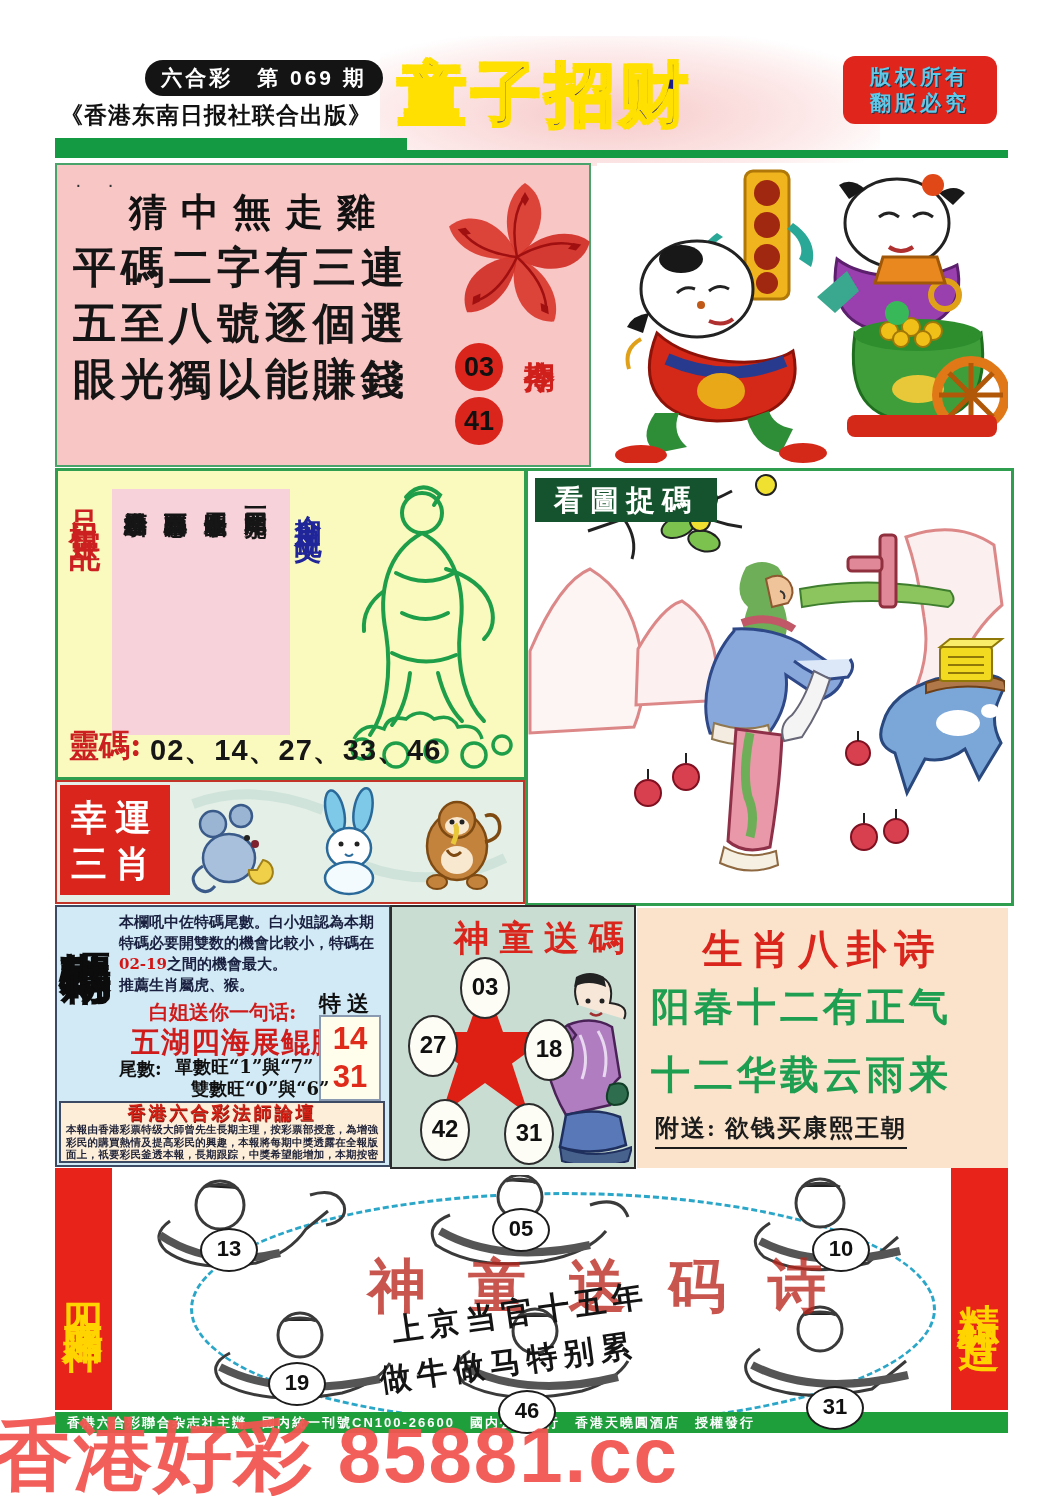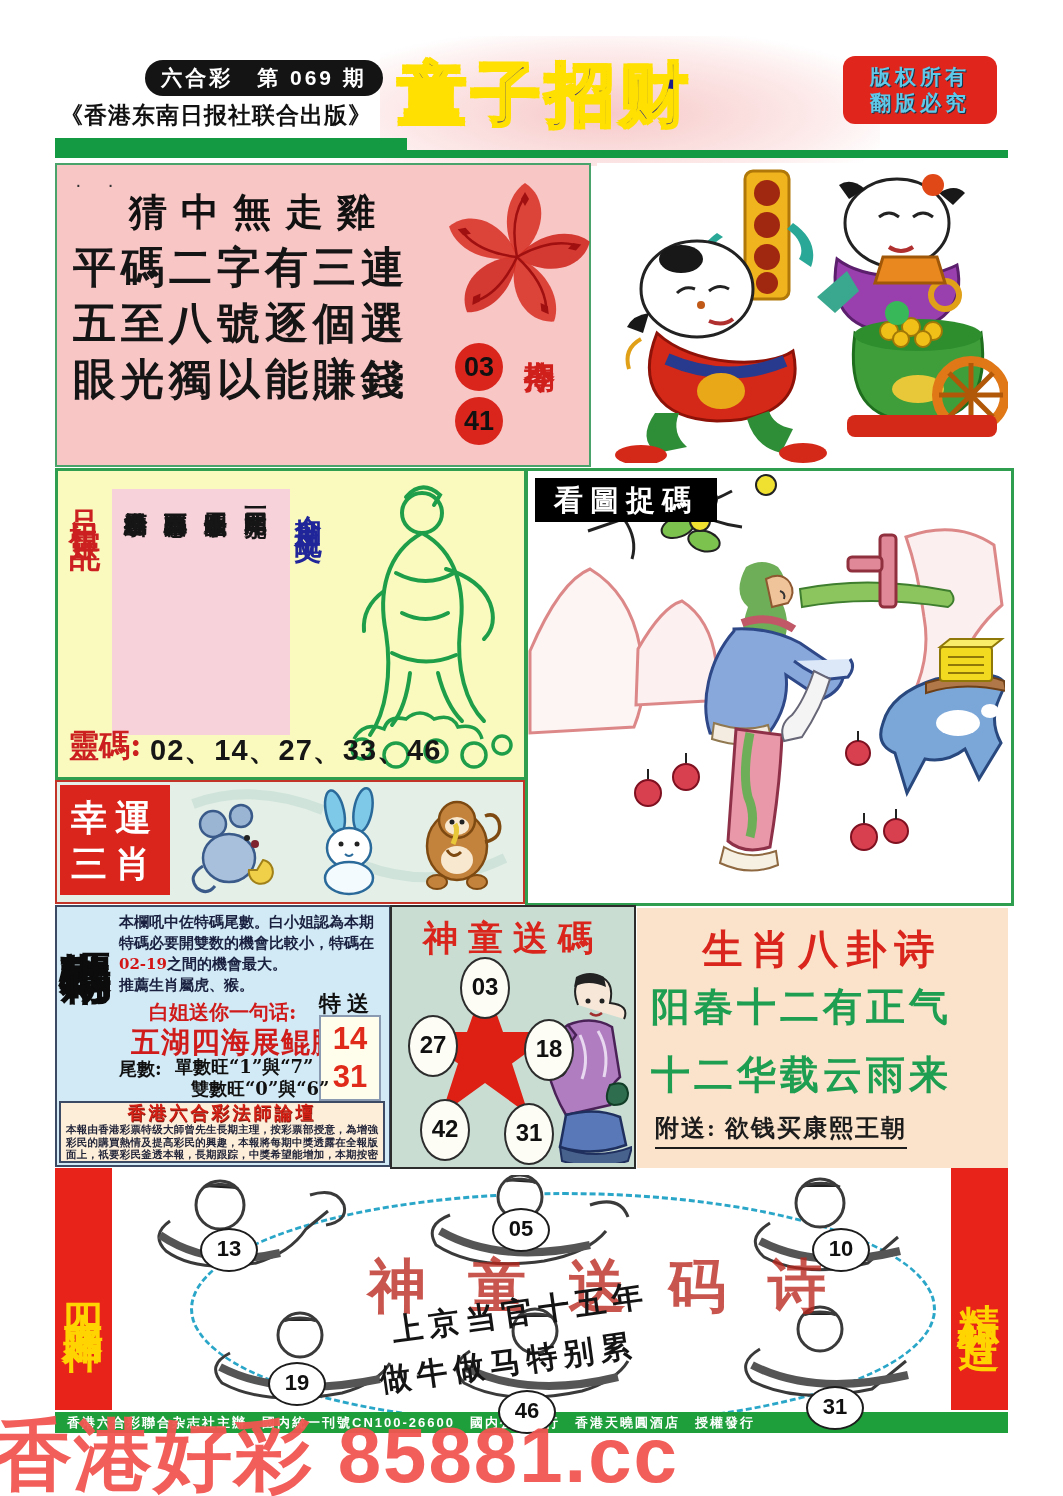--- a/index.html
+++ b/index.html
@@ -43,21 +43,21 @@
     font-family:"DejaVu Serif",serif;letter-spacing:10px;}
   .luzu-pink{left:54px;top:18px;width:170px;height:234px;background:#f7d2da;padding:6px 4px;}
   .luzu-cols{writing-mode:vertical-rl;text-orientation:upright;height:222px;
     font-size:23px;font-weight:bold;color:#161616;line-height:40px;}
   .luzu-intro{left:232px;top:22px;height:236px;font-size:27px;font-weight:bold;color:#20269a;letter-spacing:4px;}
   .lingma-label{left:10px;top:254px;font-size:31px;font-weight:bold;color:#cc2020;font-family:"DejaVu Serif",serif;text-align:center;}
   .lingma-codes{left:92px;top:260px;font-size:29px;font-weight:bold;color:#161616;letter-spacing:1px;}
 
   
   .puzzle-box{left:525px;top:468px;width:483px;height:432px;background:#fff;border:3px solid #2f9e4f;}
-  .puzzle-badge{left:7px;top:7px;width:182px;height:44px;background:#000000;color:#fff;
+  .puzzle-badge{left:7px;top:7px;width:182px;height:44px;background:#14532d;color:#fff;
     font-size:29px;font-weight:bold;text-align:center;line-height:44px;letter-spacing:7px;z-index:3;}
 
   
   .lucky-box{left:55px;top:780px;width:466px;height:120px;background:#e3efe7;border:2px solid #c23328;}
   .lucky-badge{left:3px;top:3px;width:110px;height:110px;background:#d9251c;color:#fff;
     display:flex;flex-direction:column;justify-content:center;align-items:center;}
   .lucky-badge div{font-size:36px;font-weight:bold;letter-spacing:8px;line-height:46px;font-family:"DejaVu Serif",serif;}
 
   
   .spec-box{left:55px;top:905px;width:332px;height:258px;background:#d2eaf6;border:2px solid #3c4a63;}
@@ -75,21 +75,21 @@
   .tails-label{left:62px;top:150px;font-size:18px;font-weight:bold;color:#101010;font-family:"DejaVu Serif",serif;}
   .tails-1{left:118px;top:148px;font-size:18px;font-weight:bold;color:#101010;font-family:"DejaVu Serif",serif;}
   .tails-2{left:134px;top:170px;font-size:18px;font-weight:bold;color:#101010;font-family:"DejaVu Serif",serif;}
   .forum-box{left:2px;top:194px;width:322px;height:58px;background:#fdeeda;border:2px solid #3c4a63;overflow:hidden;}
   .forum-title{width:100%;text-align:center;font-size:18px;font-weight:bold;color:#d42015;letter-spacing:3px;
     line-height:20px;font-family:"DejaVu Serif",serif;text-shadow:0.5px 0.5px 0 #7a1a10;}
   .forum-body{padding:0 5px;font-size:10.5px;font-weight:bold;color:#23263a;line-height:12.5px;text-align:justify;}
 
   
   .prodigy-box{left:390px;top:905px;width:242px;height:260px;background:#c9ddd3;border:2px solid #2c2c2c;}
-  .prodigy-title{width:100%;text-align:center;top:8px;font-size:35px;font-weight:bold;color:#d9251c;
+  .prodigy-title{width:100%;text-align:right;top:8px;font-size:35px;font-weight:bold;color:#d9251c;
     letter-spacing:10px;font-family:"DejaVu Serif",serif;}
   .star-badge{width:46px;height:58px;border-radius:50%;background:#fdfdf6;border:2px solid #2c2c2c;
     text-align:center;line-height:56px;font-size:24px;font-weight:bold;color:#101010;z-index:4;}
 
   
   .bagua-box{left:637px;top:908px;width:371px;height:260px;background:#fae3ca;font-family:Liberation Serif, serif;}
   .bagua-title{width:100%;text-align:center;top:14px;font-size:40px;font-weight:bold;color:#d9251c;letter-spacing:8px;}
   .bagua-line{font-size:39px;font-weight:bold;color:#1d9e50;letter-spacing:4px;left:14px;}
   .bagua-bonus{left:18px;top:204px;font-size:24px;font-weight:bold;color:#1c1c1c;
     border-bottom:2px solid #1c1c1c;padding-bottom:3px;letter-spacing:2px;}

